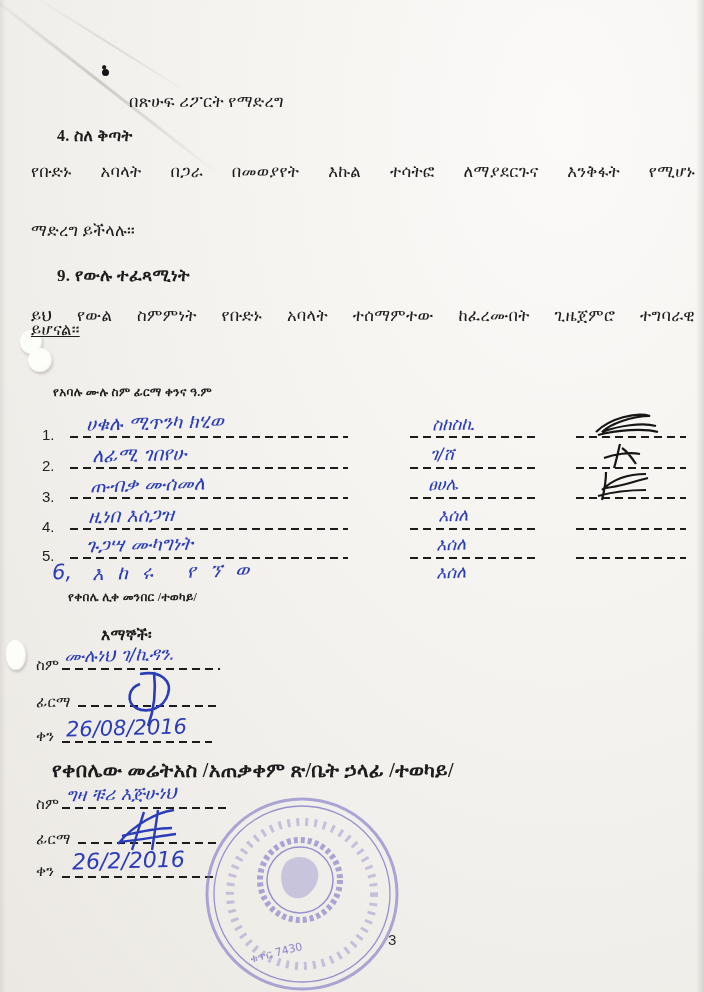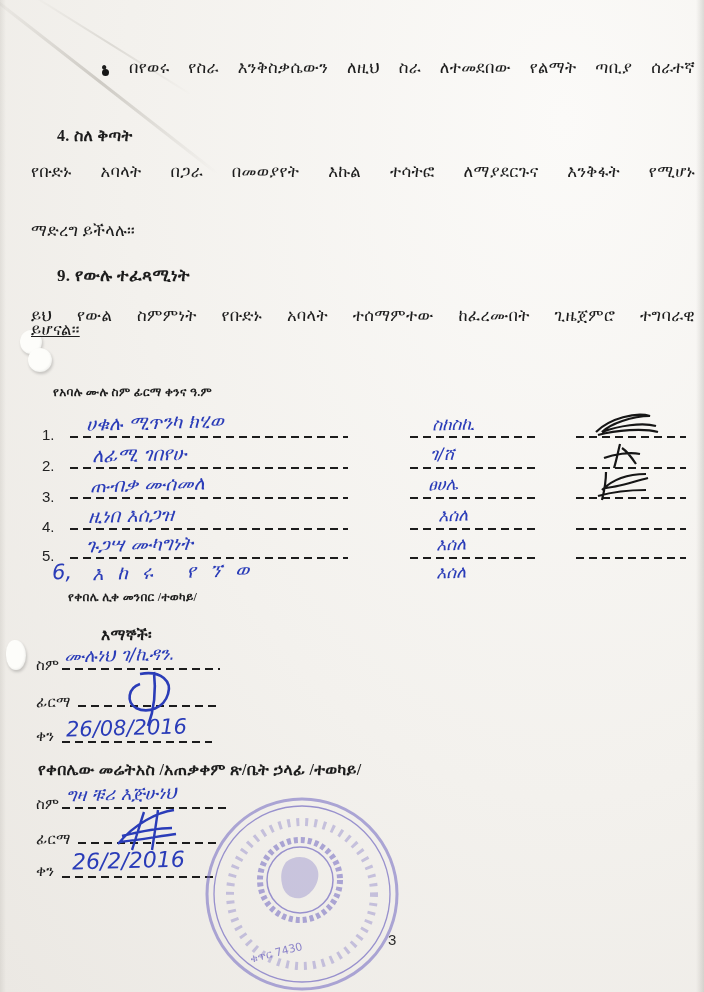--- a/index.html
+++ b/index.html
@@ -37,21 +37,21 @@
   <div class="abs crease" style="left:-20px;top:-10px;width:3px;height:300px;transform:rotate(-52deg);"></div>
   <div class="abs crease" style="left:30px;top:-5px;width:2px;height:190px;transform:rotate(-58deg);opacity:.6;"></div>
   <div class="abs" style="right:0;top:0;width:8px;height:992px;background:linear-gradient(to right,transparent,rgba(90,85,75,.18));"></div>
   <div class="abs" style="left:0;top:0;width:6px;height:992px;background:linear-gradient(to left,transparent,rgba(90,85,75,.10));"></div>
   <div class="abs blob" style="left:20px;top:330px;width:22px;height:24px;"></div>
   <div class="abs blob" style="left:28px;top:348px;width:24px;height:24px;"></div>
   <div class="abs blob" style="left:6px;top:640px;width:20px;height:30px;border-radius:45% 55% 50% 50%;"></div>
   <div class="abs" style="left:102px;top:69px;width:7px;height:7px;border-radius:50%;background:#151515;"></div>
 
   <div class="abs txt" style="left:101px;top:58px;font-size:18px;">•</div>
-  <div class="abs txt just" style="left:129px;top:58px;width:566px;">በየወሩ የስራ እንቅስቃሴውን ለዚህ ስራ ለተመደበው የልማት ጣቢያ ሰራተኛ</div>
+  <div class="abs txt" style="left:129px;top:92px;">በጽሁፍ ሪፖርት የማድረግ</div>
 
   <div class="abs txt bold" style="left:57px;top:126px;font-size:16px;">4. ስለ ቅጣት</div>
   <div class="abs txt just" style="left:31px;top:162px;width:664px;">የቡድኑ አባላት በጋራ በመወያየት እኩል ተሳትፎ ለማያደርጉና እንቅፋት የሚሆኑ</div>
   <div class="abs txt" style="left:31px;top:221px;">ማድረግ ይችላሉ።</div>
 
   <div class="abs txt bold" style="left:57px;top:266px;font-size:17px;">9. የውሉ ተፈጻሚነት</div>
   <div class="abs txt just" style="left:31px;top:306px;width:664px;">ይህ የውል ስምምነት የቡድኑ አባላት ተሰማምተው ከፈረሙበት ጊዜጀምሮ ተግባራዊ</div>
   <div class="abs txt" style="left:31px;top:320px;text-decoration:underline;">ይሆናል።</div>
 
   <div class="abs txt bold" style="left:53px;top:382px;font-size:12px;">የአባሉ ሙሉ ስም   ፊርማ ቀንና ዓ.ም</div>
@@ -112,21 +112,21 @@
   <div class="abs hand" style="left:64px;top:644px;font-size:18px;">ሙሉነህ ገ/ኪዳን.</div>
   <div class="abs txt" style="left:36px;top:692px;font-size:15px;">ፊርማ</div>
   <div class="abs dash" style="left:78px;top:705px;width:140px;"></div>
   <svg class="abs" style="left:110px;top:668px;" width="70" height="60" viewBox="0 0 70 60">
     <path d="M30 6 C52 2 62 14 58 26 C54 40 38 46 26 40 C16 34 18 20 30 16 M44 4 C46 22 44 42 38 58" stroke="#2a3cb8" stroke-width="2.6" fill="none"></path>
   </svg>
   <div class="abs txt" style="left:36px;top:726px;font-size:15px;">ቀን</div>
   <div class="abs dash" style="left:62px;top:741px;width:150px;"></div>
   <div class="abs hand" style="left:66px;top:716px;font-size:21px;">26/08/2016</div>
 
-  <div class="abs txt bold" style="left:38px;top:760px;font-size:16px;">የቀበሌው መሬትአስ /አጠቃቀም ጽ/ቤት ኃላፊ /ተወካይ/</div>
+  <div class="abs txt bold" style="left:52px;top:760px;font-size:20px;">የቀበሌው መሬትአስ /አጠቃቀም ጽ/ቤት ኃላፊ /ተወካይ/</div>
   <div class="abs txt" style="left:36px;top:794px;font-size:15px;">ስም</div>
   <div class="abs dash" style="left:62px;top:807px;width:168px;"></div>
   <div class="abs hand" style="left:66px;top:783px;font-size:18px;">ግዛ ቹሪ እጅሁነህ</div>
   <div class="abs txt" style="left:36px;top:829px;font-size:15px;">ፊርማ</div>
   <div class="abs dash" style="left:78px;top:842px;width:140px;"></div>
   <svg class="abs" style="left:110px;top:806px;" width="70" height="46" viewBox="0 0 70 46">
     <path d="M8 38 C24 18 48 6 64 4 M12 30 C28 26 48 22 62 22 M10 36 C30 34 50 30 66 28 M34 6 C30 18 26 32 22 44 M48 4 C46 18 44 32 42 44" stroke="#2a3cb8" stroke-width="2.4" fill="none"></path>
   </svg>
   <div class="abs txt" style="left:36px;top:861px;font-size:15px;">ቀን</div>
   <div class="abs dash" style="left:62px;top:876px;width:155px;"></div>

